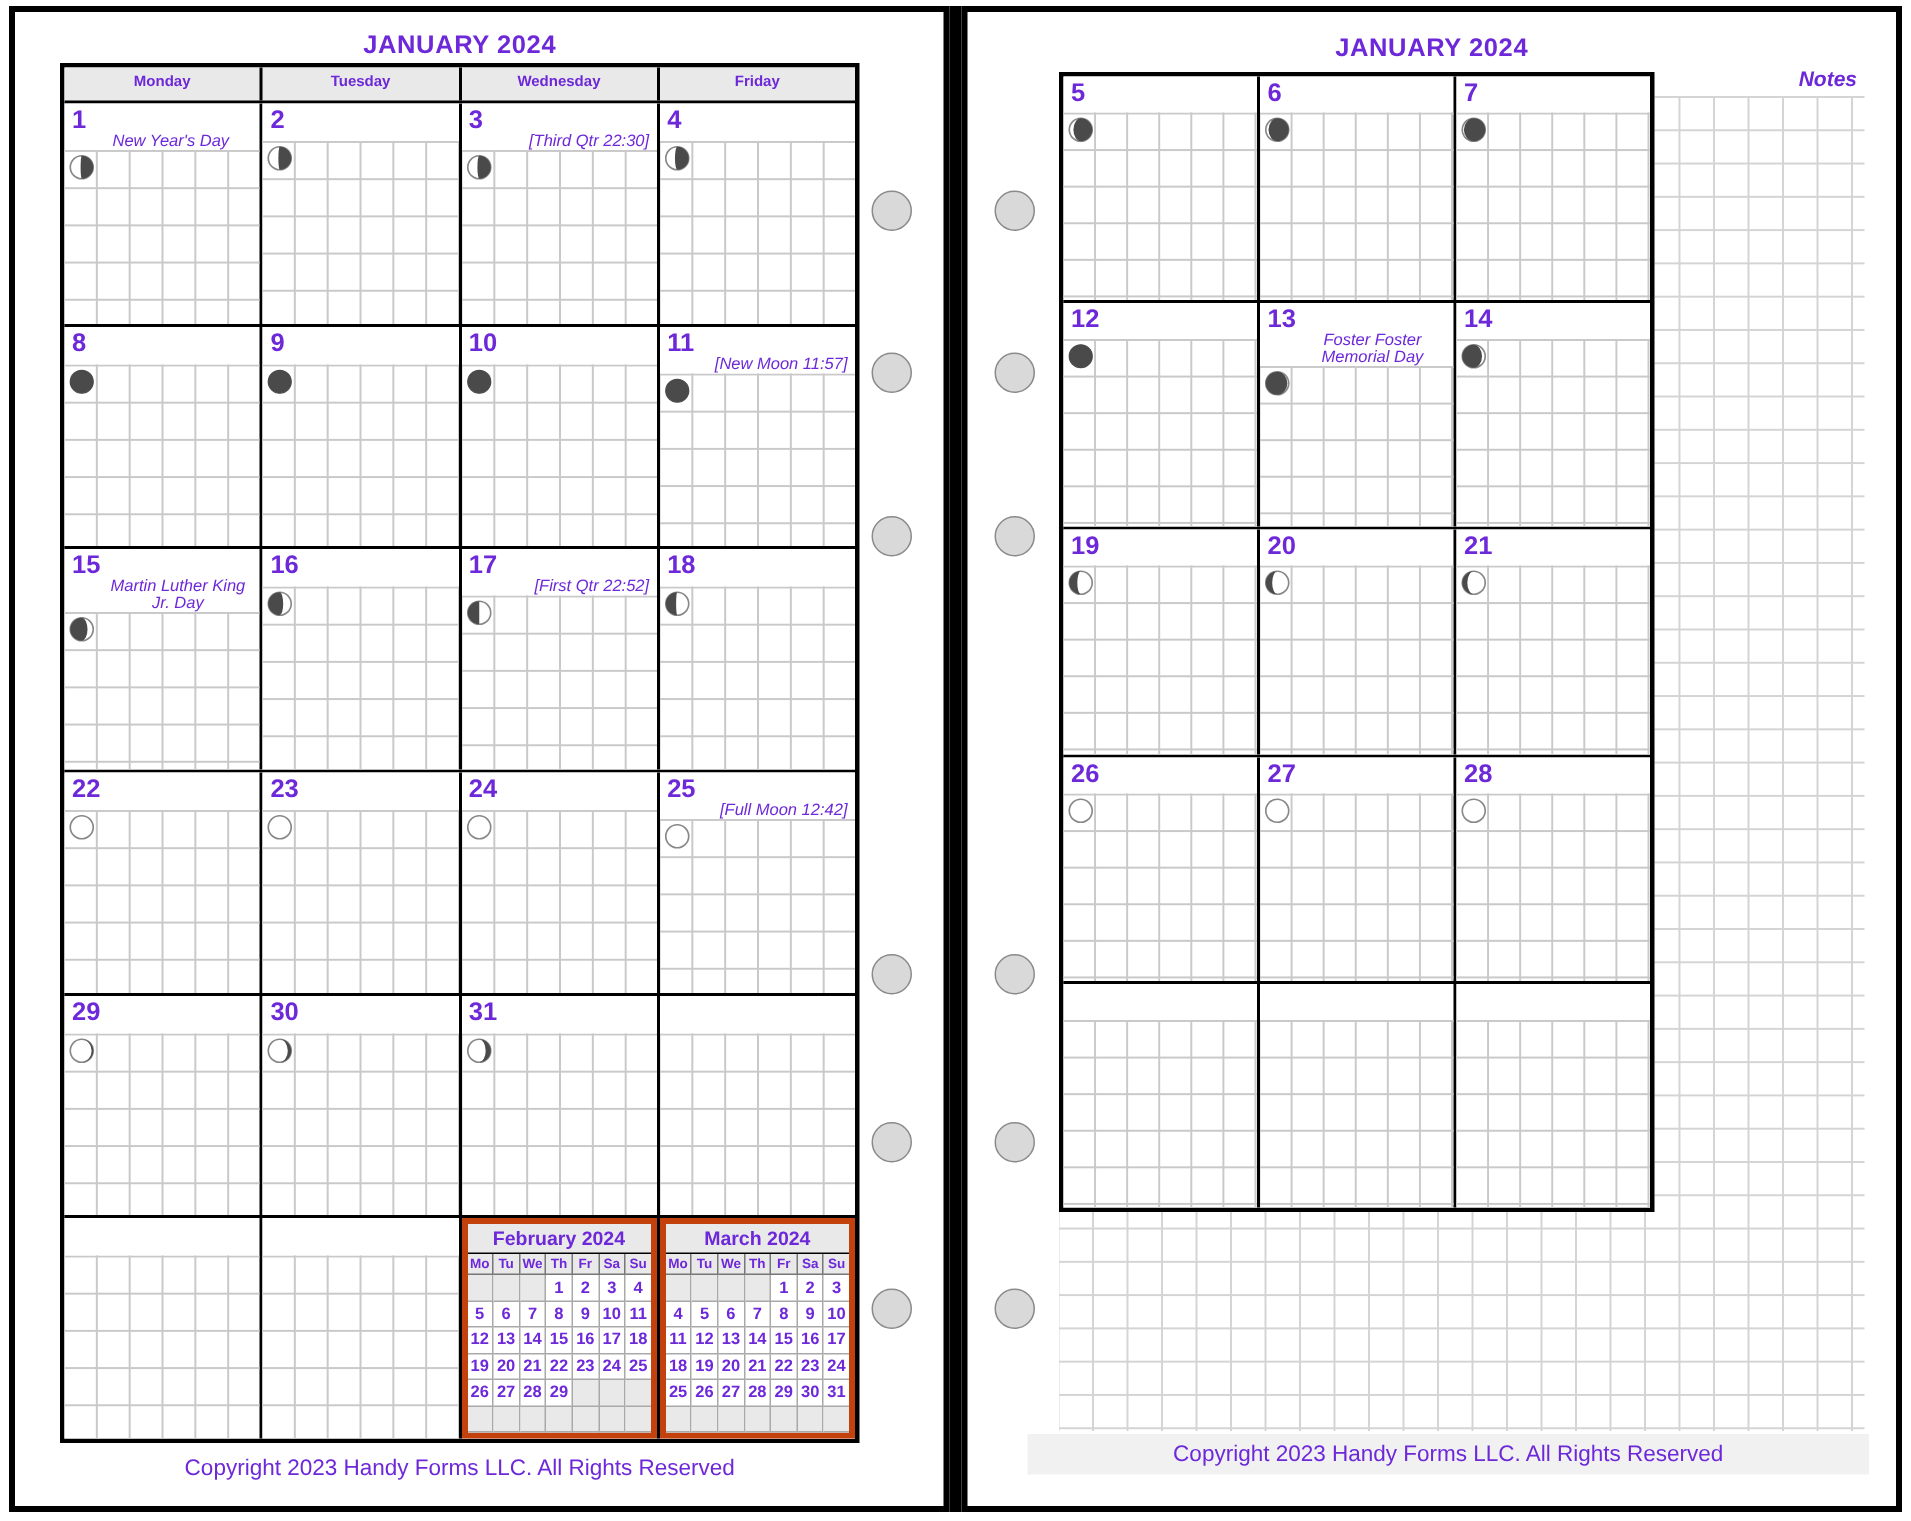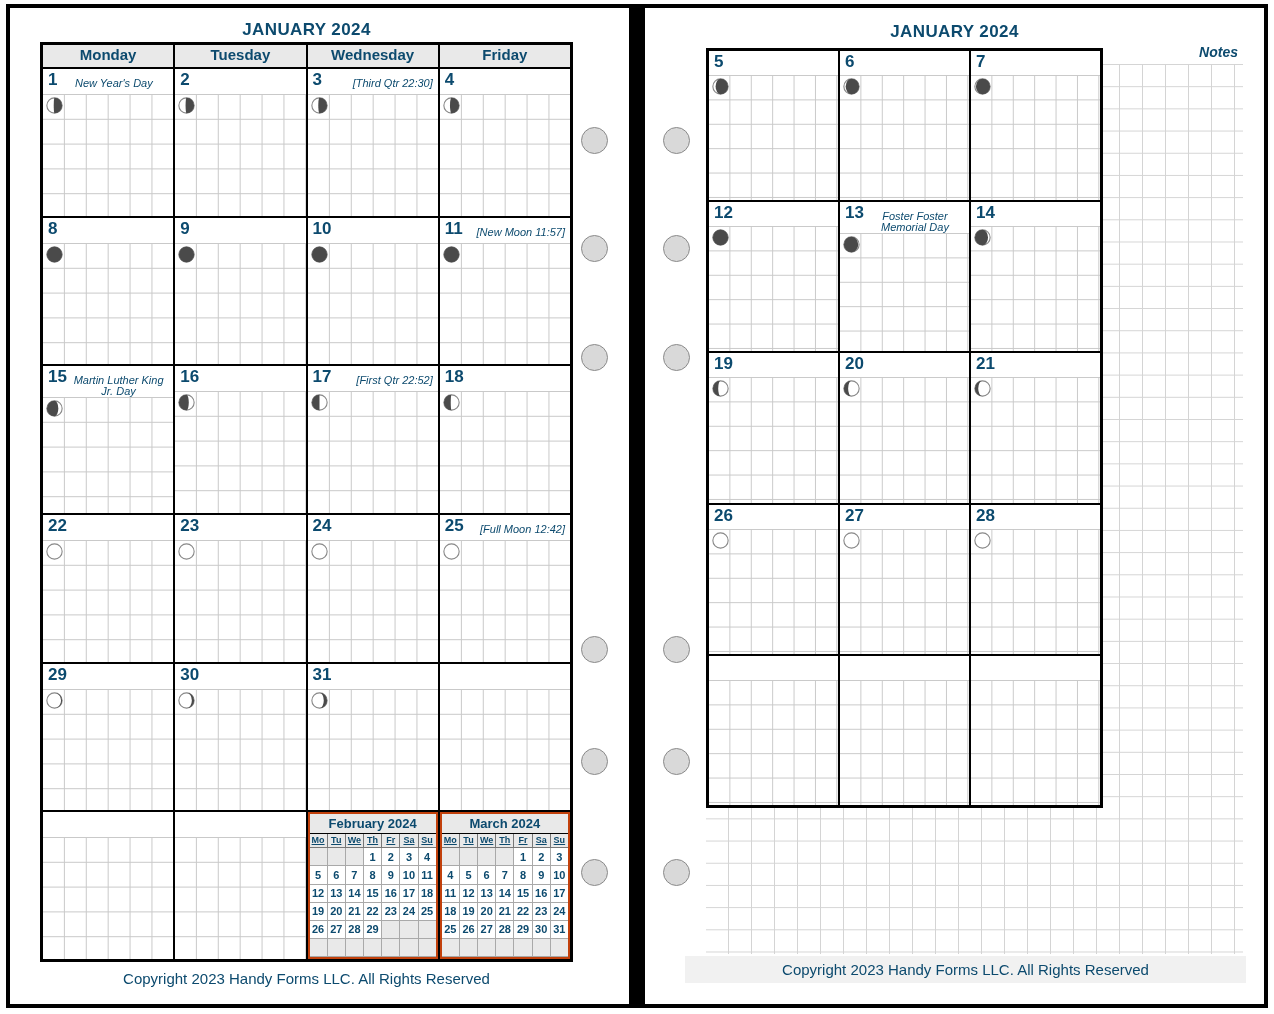--- a/index.html
+++ b/index.html
@@ -1,62 +1,62 @@
 <!DOCTYPE html>
 <html><head>
 <meta charset="utf-8">
 <style>
   html,body{margin:0;padding:0;background:#fff;}
   .canvas{position:relative;width:1274px;height:1014px;background:#fff;overflow:hidden;
-          font-family:"Liberation Sans",sans-serif;color:#0c4a6e;}
+          font-family:"Liberation Sans",sans-serif;color:#6d28d9;}
   .spine{position:absolute;left:629px;top:4px;width:16px;height:1004px;background:#000;}
   .page{position:absolute;top:4px;height:1004px;width:627px;background:#fff;border:4px solid #000;box-sizing:border-box;}
   .page.left{left:6px;}
   .page.right{left:641px;}
 
   .page-title{position:absolute;font-weight:bold;font-size:17px;letter-spacing:.4px;text-align:center;}
   .page.left .page-title{left:30px;width:533px;top:12px;}
   .page.right .page-title{left:0;right:0;top:14px;}
 
   .cal{position:absolute;border:3px solid #000;background:#fff;box-sizing:border-box;
        display:flex;flex-direction:column;z-index:1;}
   .page.left  .cal{left:30px;top:34px;width:533px;height:920px;}
   .page.right .cal{left:61px;top:40px;width:397px;height:760px;}
 
   .cal-row{display:flex;border-bottom:2px solid #000;min-height:0;}
   .cal-row:last-child{border-bottom:none;}
   .cal-row.header{flex:0 0 22px;background:#e9e9e9;}
   .cal-row.week{flex:1 1 0;}
-  .hcell{flex:1;border-right:2px solid #000;font-weight:bold;font-size:15px;text-align:center;line-height:19px;box-sizing:border-box;}
+  .hcell{flex:1;border-right:2px solid #000;font-weight:bold;font-size:10px;text-align:center;line-height:19px;box-sizing:border-box;}
   .hcell:last-child{border-right:none;}
 
   .dcell{flex:1;border-right:2px solid #000;position:relative;display:flex;flex-direction:column;background:#fff;box-sizing:border-box;min-width:0;}
   .dcell:last-child{border-right:none;}
   .dnum-row{flex:0 0 25px;display:flex;align-items:flex-start;padding:1px 3px 0 5px;box-sizing:border-box;}
   .page.right .dnum-row{flex:0 0 24px;}
   .dnum{font-weight:bold;font-size:17px;line-height:20px;}
-  .dnote{flex:1;font-style:italic;font-size:11px;line-height:11px;text-align:center;padding-top:8px;min-width:0;}
+  .dnote{flex:1;font-style:italic;font-size:11px;line-height:11px;text-align:center;padding-top:19px;min-width:0;}
   .dnote.right{text-align:right;padding-right:2px;}
   .dgrid{flex:1;position:relative;
     background-image:linear-gradient(to right,#c9c9c9 1px,transparent 1px),
                      linear-gradient(to bottom,#c9c9c9 1px,transparent 1px);
     background-size:21.9px 24.8px;background-position:-1px 0,0 0;}
   .page.right .dgrid{background-size:21.4px 24.4px;}
   .dgrid svg.moon{position:absolute;left:3px;top:3px;}
 
   .notes-grid{position:absolute;left:61px;top:56px;width:537px;height:890px;z-index:0;
     background-image:linear-gradient(to right,#d4d4d4 1px,transparent 1px),
                      linear-gradient(to bottom,#d4d4d4 1px,transparent 1px);
     background-size:23px 22.2px;background-position:-1px 0,0 0;}
   .notes-label{position:absolute;left:453px;top:36px;width:140px;text-align:right;
     font-weight:bold;font-style:italic;font-size:14px;z-index:1;}
 
-  .mini{position:absolute;inset:0;border:2px solid #c2410c;background:#fff;display:flex;flex-direction:column;box-sizing:border-box;z-index:2;}
+  .mini{position:absolute;inset:0;border:4px solid #c2410c;background:#fff;display:flex;flex-direction:column;box-sizing:border-box;z-index:2;}
   .mini-title{flex:0 0 19px;background:#e9e9e9;font-weight:bold;font-size:13px;text-align:center;line-height:19px;border-bottom:1px solid #000;}
-  .mini-dow{display:flex;flex:0 0 14px;background:#e9e9e9;text-decoration:underline;}
+  .mini-dow{display:flex;flex:0 0 14px;background:#e9e9e9;}
   .mini-dow .mc{font-size:9px;line-height:13px;font-weight:bold;border-color:#777;}
   .mini-row{display:flex;flex:1 1 0;}
   .mc{flex:1;box-sizing:border-box;border-right:1px solid #a9a9a9;border-bottom:1px solid #a9a9a9;
       display:flex;align-items:center;justify-content:center;font-size:11px;font-weight:bold;min-width:0;}
   .mc:last-child{border-right:none;}
   .mc.blank{background:#e9e9e9;}
 
   .copyright-left{position:absolute;left:30px;width:533px;top:962px;text-align:center;font-size:15px;}
   .copyright-right{position:absolute;left:40px;width:561px;top:948px;height:27px;background:#f1f1f1;
     text-align:center;font-size:15px;line-height:27px;z-index:2;}

